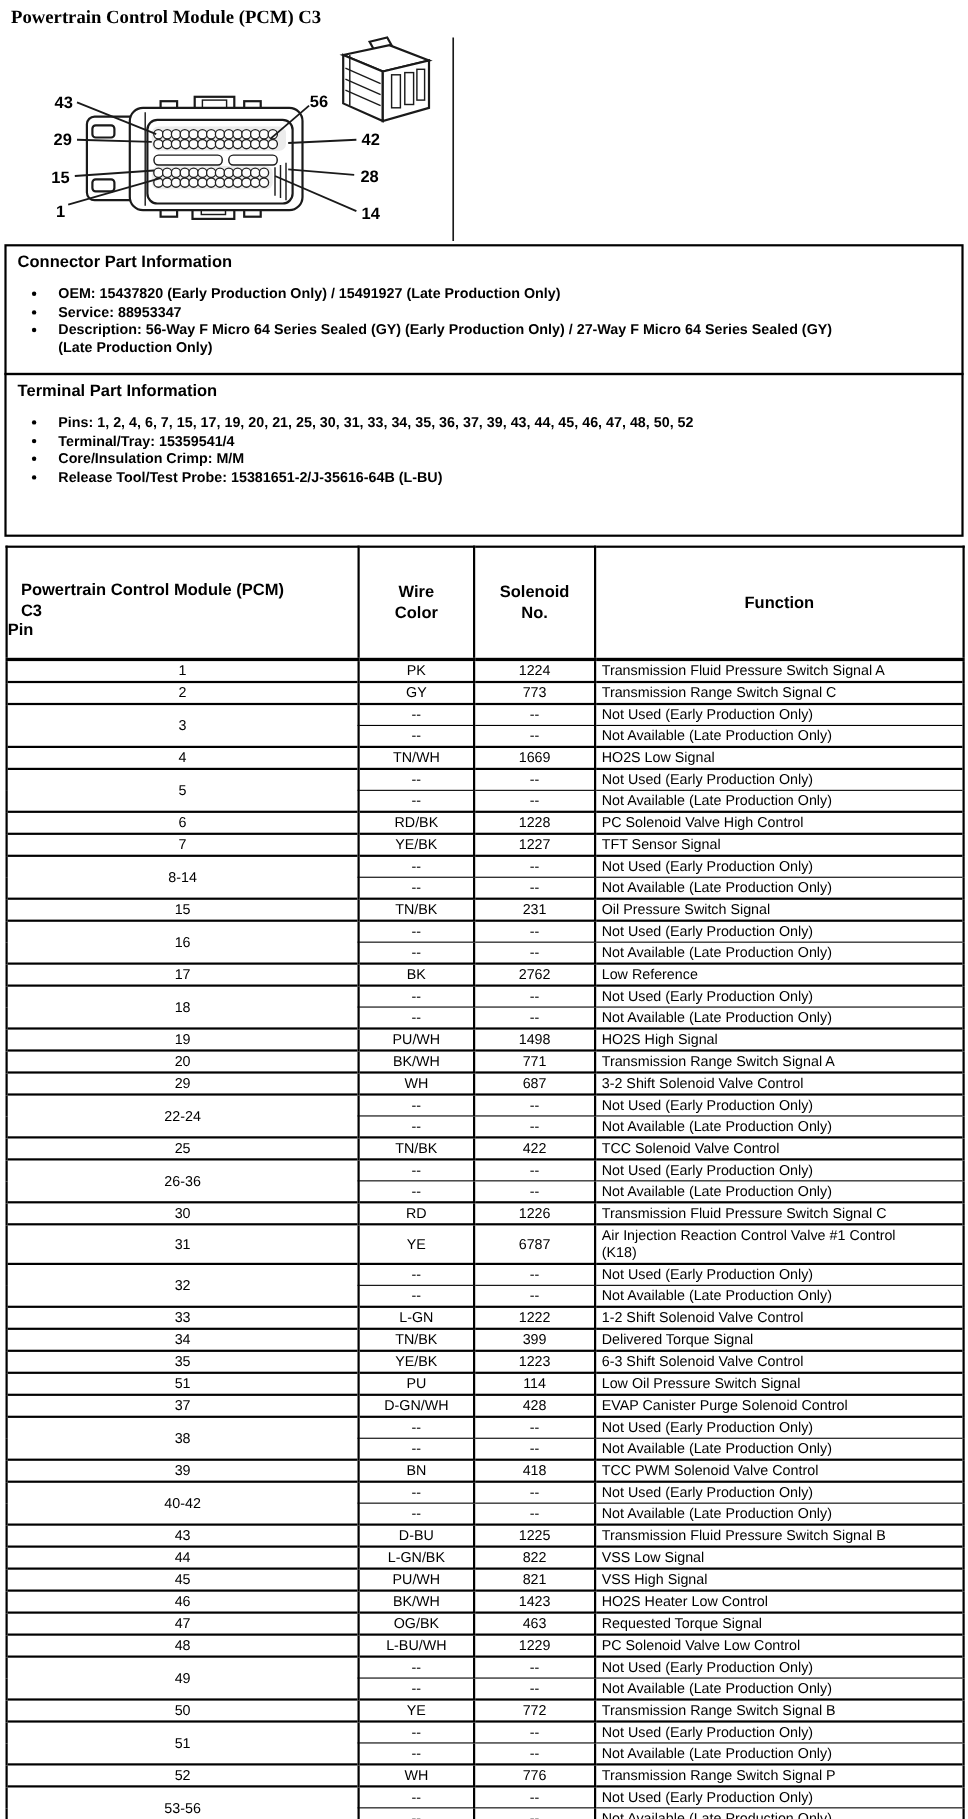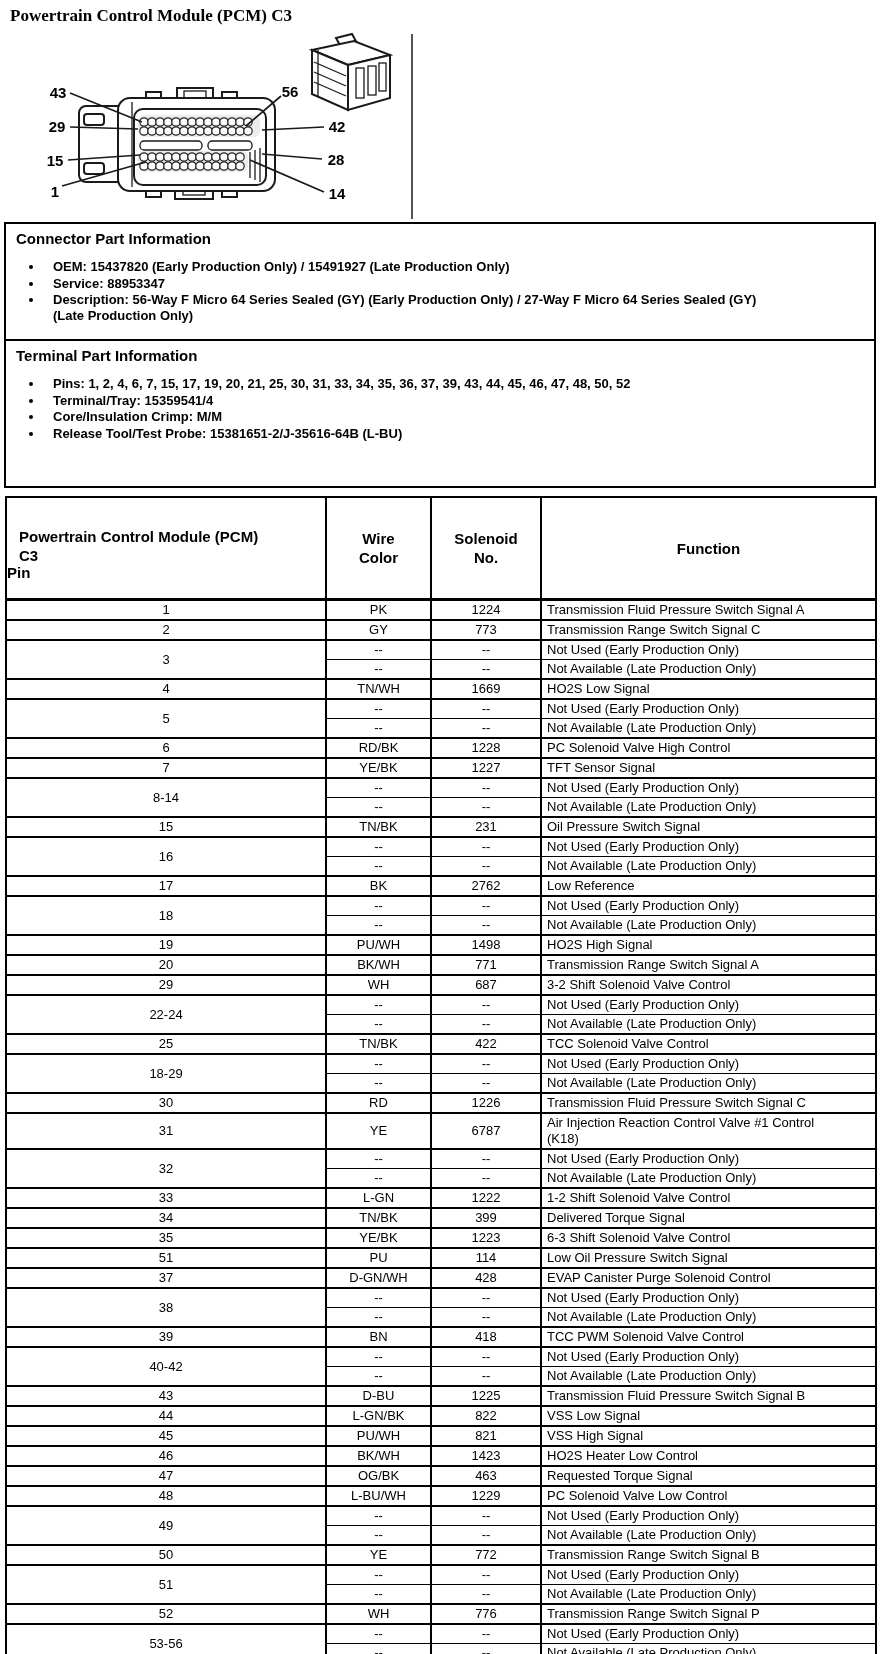--- a/index.html
+++ b/index.html
@@ -343,21 +343,21 @@
           <td class="circuit">--</td>
           <td class="function">Not Available (Late Production Only)</td>
         </tr>
         <tr>
           <td>25</td>
           <td class="wire">TN/BK</td>
           <td class="circuit">422</td>
           <td class="function">TCC Solenoid Valve Control</td>
         </tr>
         <tr>
-          <td rowspan="2">18-29</td>
+          <td rowspan="2">26-36</td>
           <td class="wire">--</td>
           <td class="circuit">--</td>
           <td class="function">Not Used (Early Production Only)</td>
         </tr>
         <tr class="sub">
           <td class="wire">--</td>
           <td class="circuit">--</td>
           <td class="function">Not Available (Late Production Only)</td>
         </tr>
         <tr>

